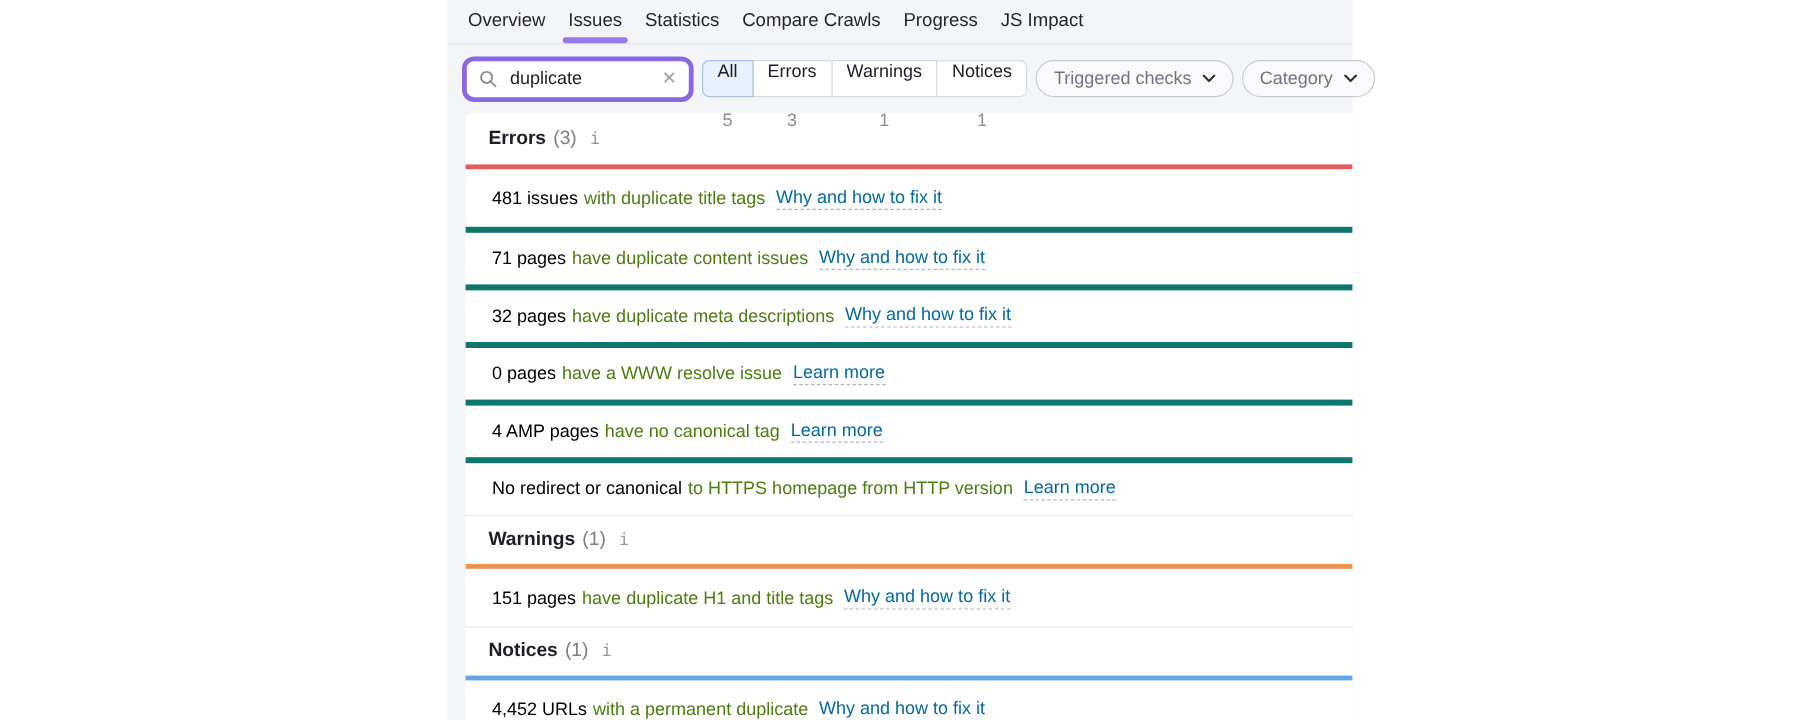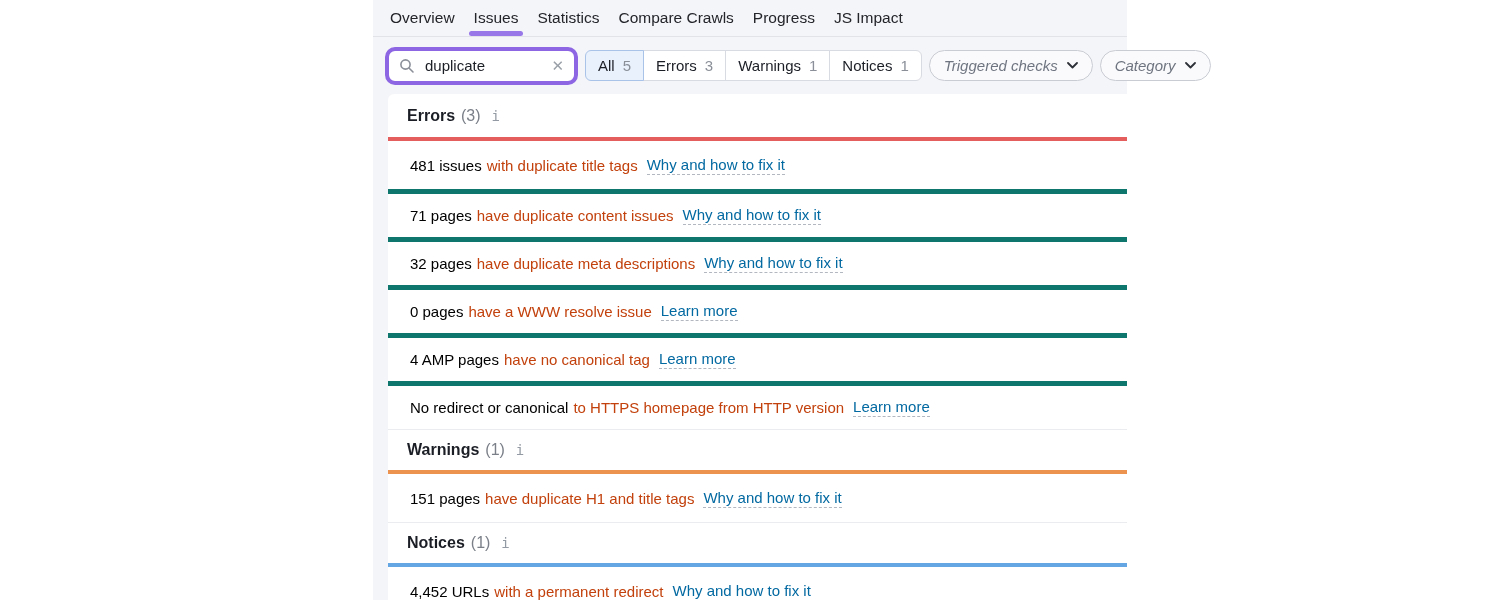--- a/index.html
+++ b/index.html
@@ -34,32 +34,32 @@
     border:4px solid #8d66e3;border-radius:10px;height:38px;width:193px;
     box-sizing:border-box;padding:0 10px;gap:8px;flex:none;
   }
   .searchbox input{
     border:none;outline:none;background:transparent;flex:1;min-width:0;
     font-family:"Liberation Sans",sans-serif;font-size:15px;font-weight:500;color:#1c1e26;
   }
   .clear-x{color:#9aa0a8;font-size:15px;line-height:1;cursor:pointer;flex:none;}
   .segments{display:flex;flex:none;}
   .seg{
-    display:flex;align-items:center;gap:8px;height:31px;padding:0 12px;
+    display:flex;align-items:center;gap:24px;height:31px;padding:0 12px;
     background:#fff;border:1px solid #d9dbe2;margin-left:-1px;
-    font-size:15px;color:#1c1e26;cursor:pointer;box-sizing:border-box;position:relative;
+    font-size:15px;color:#1c1e26;cursor:pointer;box-sizing:border-box;position:relative;flex-direction:column;
   }
   .seg:first-child{border-radius:6px 0 0 6px;margin-left:0;}
   .seg:last-child{border-radius:0 6px 6px 0;}
   .seg.selected{background:#e9f1fc;border-color:#a9c3e8;z-index:1;}
   .seg .count{color:#8a8f98;}
   .pill{
     display:flex;align-items:center;gap:9px;height:31px;padding:0 14px;
     border:1px solid #c9ccd3;border-radius:16px;background:#fafafc;
-    font-size:15px;color:#6f7580;cursor:pointer;box-sizing:border-box;flex:none;white-space:nowrap;font-style:italic;
+    font-size:15px;color:#6f7580;cursor:pointer;box-sizing:border-box;flex:none;white-space:nowrap;
   }
   
   .main{
     margin-left:15px;background:#ffffff;border-radius:6px 0 0 0;min-height:506px;
   }
   .section + .section{border-top:1px solid #ebecf0;}
   .sec-header{display:flex;align-items:baseline;gap:6px;padding-left:19px;height:43px;box-sizing:border-box;padding-top:13px;}
   .section.compact .sec-header{height:40px;padding-top:11px;}
   .sec-title{font-size:16px;font-weight:700;color:#1c1e26;}
   .sec-count{font-size:16px;color:#7a7f88;}
@@ -67,21 +67,21 @@
     font-family:"DejaVu Sans Mono",monospace;color:#949aa3;font-size:14px;
     margin-left:5px;cursor:pointer;
   }
   .accent-bar{height:4px;}
   .rows .row + .row{border-top:5px solid #0f766e;}
   .row{
     display:flex;align-items:center;height:48px;padding-left:22px;
     font-size:15px;color:#1b1d22;box-sizing:border-box;white-space:nowrap;
   }
   .row .link{color:#000000;cursor:pointer;margin-right:5px;}
-  .row .rtext{color:#c2410c;}
+  .row .rtext{color:#4d7c0f;}
   .row .action{
     color:#0369a1;margin-left:9px;border-bottom:1px dashed #b3b7bf;
     padding-bottom:1px;cursor:pointer;
   }
   .icon-svg{display:block;flex:none;}
 </style>
 </head>
 <body>
 
 <div class="strip">
@@ -197,19 +197,19 @@
       <div class="section compact">
         <div class="sec-header">
           <span class="sec-title">Notices</span>
           <span class="sec-count">(1)</span>
           <span class="info-i">i</span>
         </div>
         <div class="accent-bar" style="background: rgb(100, 166, 227);"></div>
         <div class="rows">
           <div class="row">
             <span class="link">4,452 URLs</span>
-            <span class="rtext">with a permanent redirect</span>
+            <span class="rtext">with a permanent duplicate</span>
             <span class="action">Why and how to fix it</span>
           </div>
         </div>
       </div>
     </div>
 </div>
 
 </body></html>

